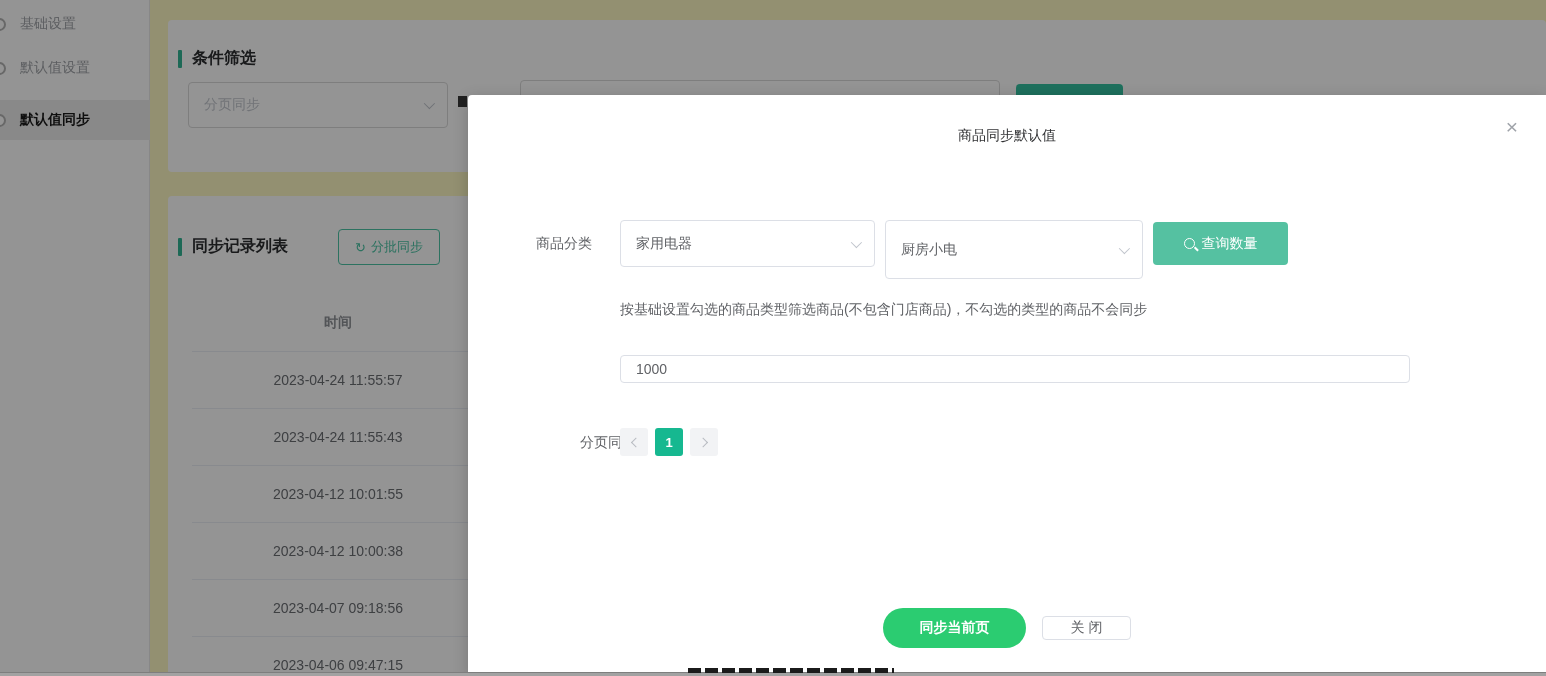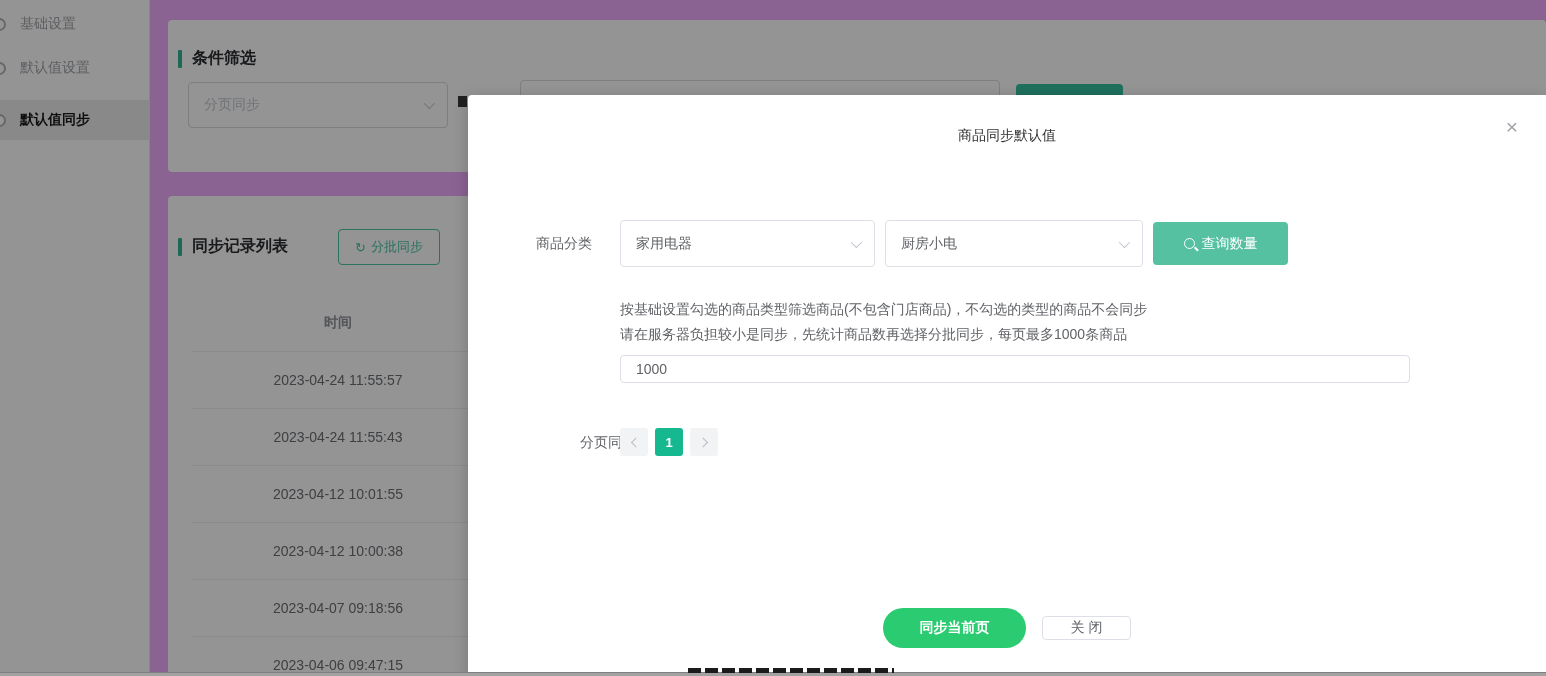--- a/index.html
+++ b/index.html
@@ -1,18 +1,18 @@
 <!DOCTYPE html>
 <html><head>
 <meta charset="utf-8">
 <style>
   * { margin:0; padding:0; box-sizing:border-box; }
   html,body { width:1546px; height:676px; overflow:hidden; }
   body { font-family:"Liberation Sans","DejaVu Sans",sans-serif; font-size:14px; }
-  .stage { position:relative; width:1546px; height:676px; background:#f0abfc; overflow:hidden;text-decoration:underline; }
+  .stage { position:relative; width:1546px; height:676px; background:#fef9c3; overflow:hidden;text-decoration:underline; }
 
   
   .page { position:absolute; inset:0; z-index:0; }
   .sidebar { position:absolute; left:0; top:0; width:150px; height:676px; background:#ffffff; border-right:1px solid #e8e8e8; }
   .side-item { position:absolute; left:0; width:150px; height:40px; display:flex; align-items:center; padding-left:20px; color:#a0a3a8; font-size:14px; cursor:pointer; }
   .side-item .radio { position:absolute; left:-7px; width:13px; height:13px; border:2px solid #b3b3b3; border-radius:50%; background:#fff; }
   .side-item.active { background:#ededed; color:#1a1a1a; font-weight:bold; }
   .card { position:absolute; background:#ffffff; border-radius:4px; }
   .card-filter { left:168px; top:20px; width:1378px; height:152px; }
   .card-records { left:168px; top:196px; width:1378px; height:480px; border-bottom-left-radius:0; border-bottom-right-radius:0; }
@@ -32,21 +32,21 @@
   
   .overlay { position:absolute; inset:0; z-index:10; background:rgba(0,0,0,0.42); }
 
   
   .modal { position:absolute; z-index:20; left:468px; top:95px; width:1078px; height:581px; background:#ffffff; border-top-left-radius:4px; box-shadow:0 4px 16px rgba(0,0,0,.2); }
   .m-title { position:absolute; top:32px; left:0; width:100%; text-align:center; font-size:14px; color:#303133; }
   .m-close { position:absolute; top:20px; right:22px; width:24px; height:24px; border:none; background:transparent; color:#9fa3a9; font-size:21px; line-height:24px; text-align:center; cursor:pointer; }
   .f-label { position:absolute; width:124px; text-align:right; color:#606266; font-size:14px; }
   .m-sel { border:1px solid #dcdfe6; color:#606266; }
   .sel1 { left:152px; top:125px; width:255px; height:47px; }
-  .sel2 { left:417px; top:125px; width:258px; height:47px;gap:33px; }
+  .sel2 { left:417px; top:125px; width:258px; height:59px;gap:33px; }
   .count-btn { position:absolute; left:685px; top:127px; width:135px; height:43px; background:#55c1a1; border:none; border-radius:4px; color:#ffffff; font-size:14px; display:flex; align-items:center; justify-content:center; gap:7px; cursor:pointer; }
   .mag { position:relative; width:11px; height:11px; border:1.6px solid #fff; border-radius:50%; }
   .mag::after { content:""; position:absolute; left:9px; top:9px; width:5px; height:1.6px; background:#fff; transform:rotate(45deg); }
   .hint { position:absolute; left:152px; color:#606266; font-size:14px; }
   .h1 { top:206px; } .h2 { top:231px; }
   .size-input { position:absolute; left:152px; top:260px; width:790px; height:28px; border:1px solid #dcdfe6; border-radius:4px; color:#606266; font-size:14px; padding:0 15px; outline:none; }
   .pager { position:absolute; left:152px; top:333px; display:flex; gap:7px; }
   .pg { width:28px; height:28px; border:none; border-radius:3px; background:#f2f3f5; display:flex; align-items:center; justify-content:center; cursor:pointer; font-size:13px; }
   .pg .chev { width:7px; height:7px; border-right:1.6px solid #b8bcc2; border-bottom:1.6px solid #b8bcc2; }
   .pg .chev.left  { transform:rotate(135deg) translate(-1px,-1px); }
@@ -137,21 +137,20 @@
     <div class="sel m-sel sel2">
       <span>厨房小电</span>
       <span class="chev"></span>
     </div>
     <button class="count-btn">
       <span class="mag"></span>
       <span>查询数量</span>
     </button>
 
     <div class="hint h1">按基础设置勾选的商品类型筛选商品(不包含门店商品)，不勾选的类型的商品不会同步</div>
-    <div class="hint h2">请在服务器负担较小是同步，先统计商品数再选择分批同步，每页最多1000条商品</div>
 
     <input class="size-input" value="1000" style="">
 
     <div class="f-label" style="top:339px;margin-left:44px;">分页同步</div>
     <div class="pager">
       <button class="pg">
         <span class="chev left"></span>
       </button>
       <button class="pg active">1</button>
       <button class="pg">

